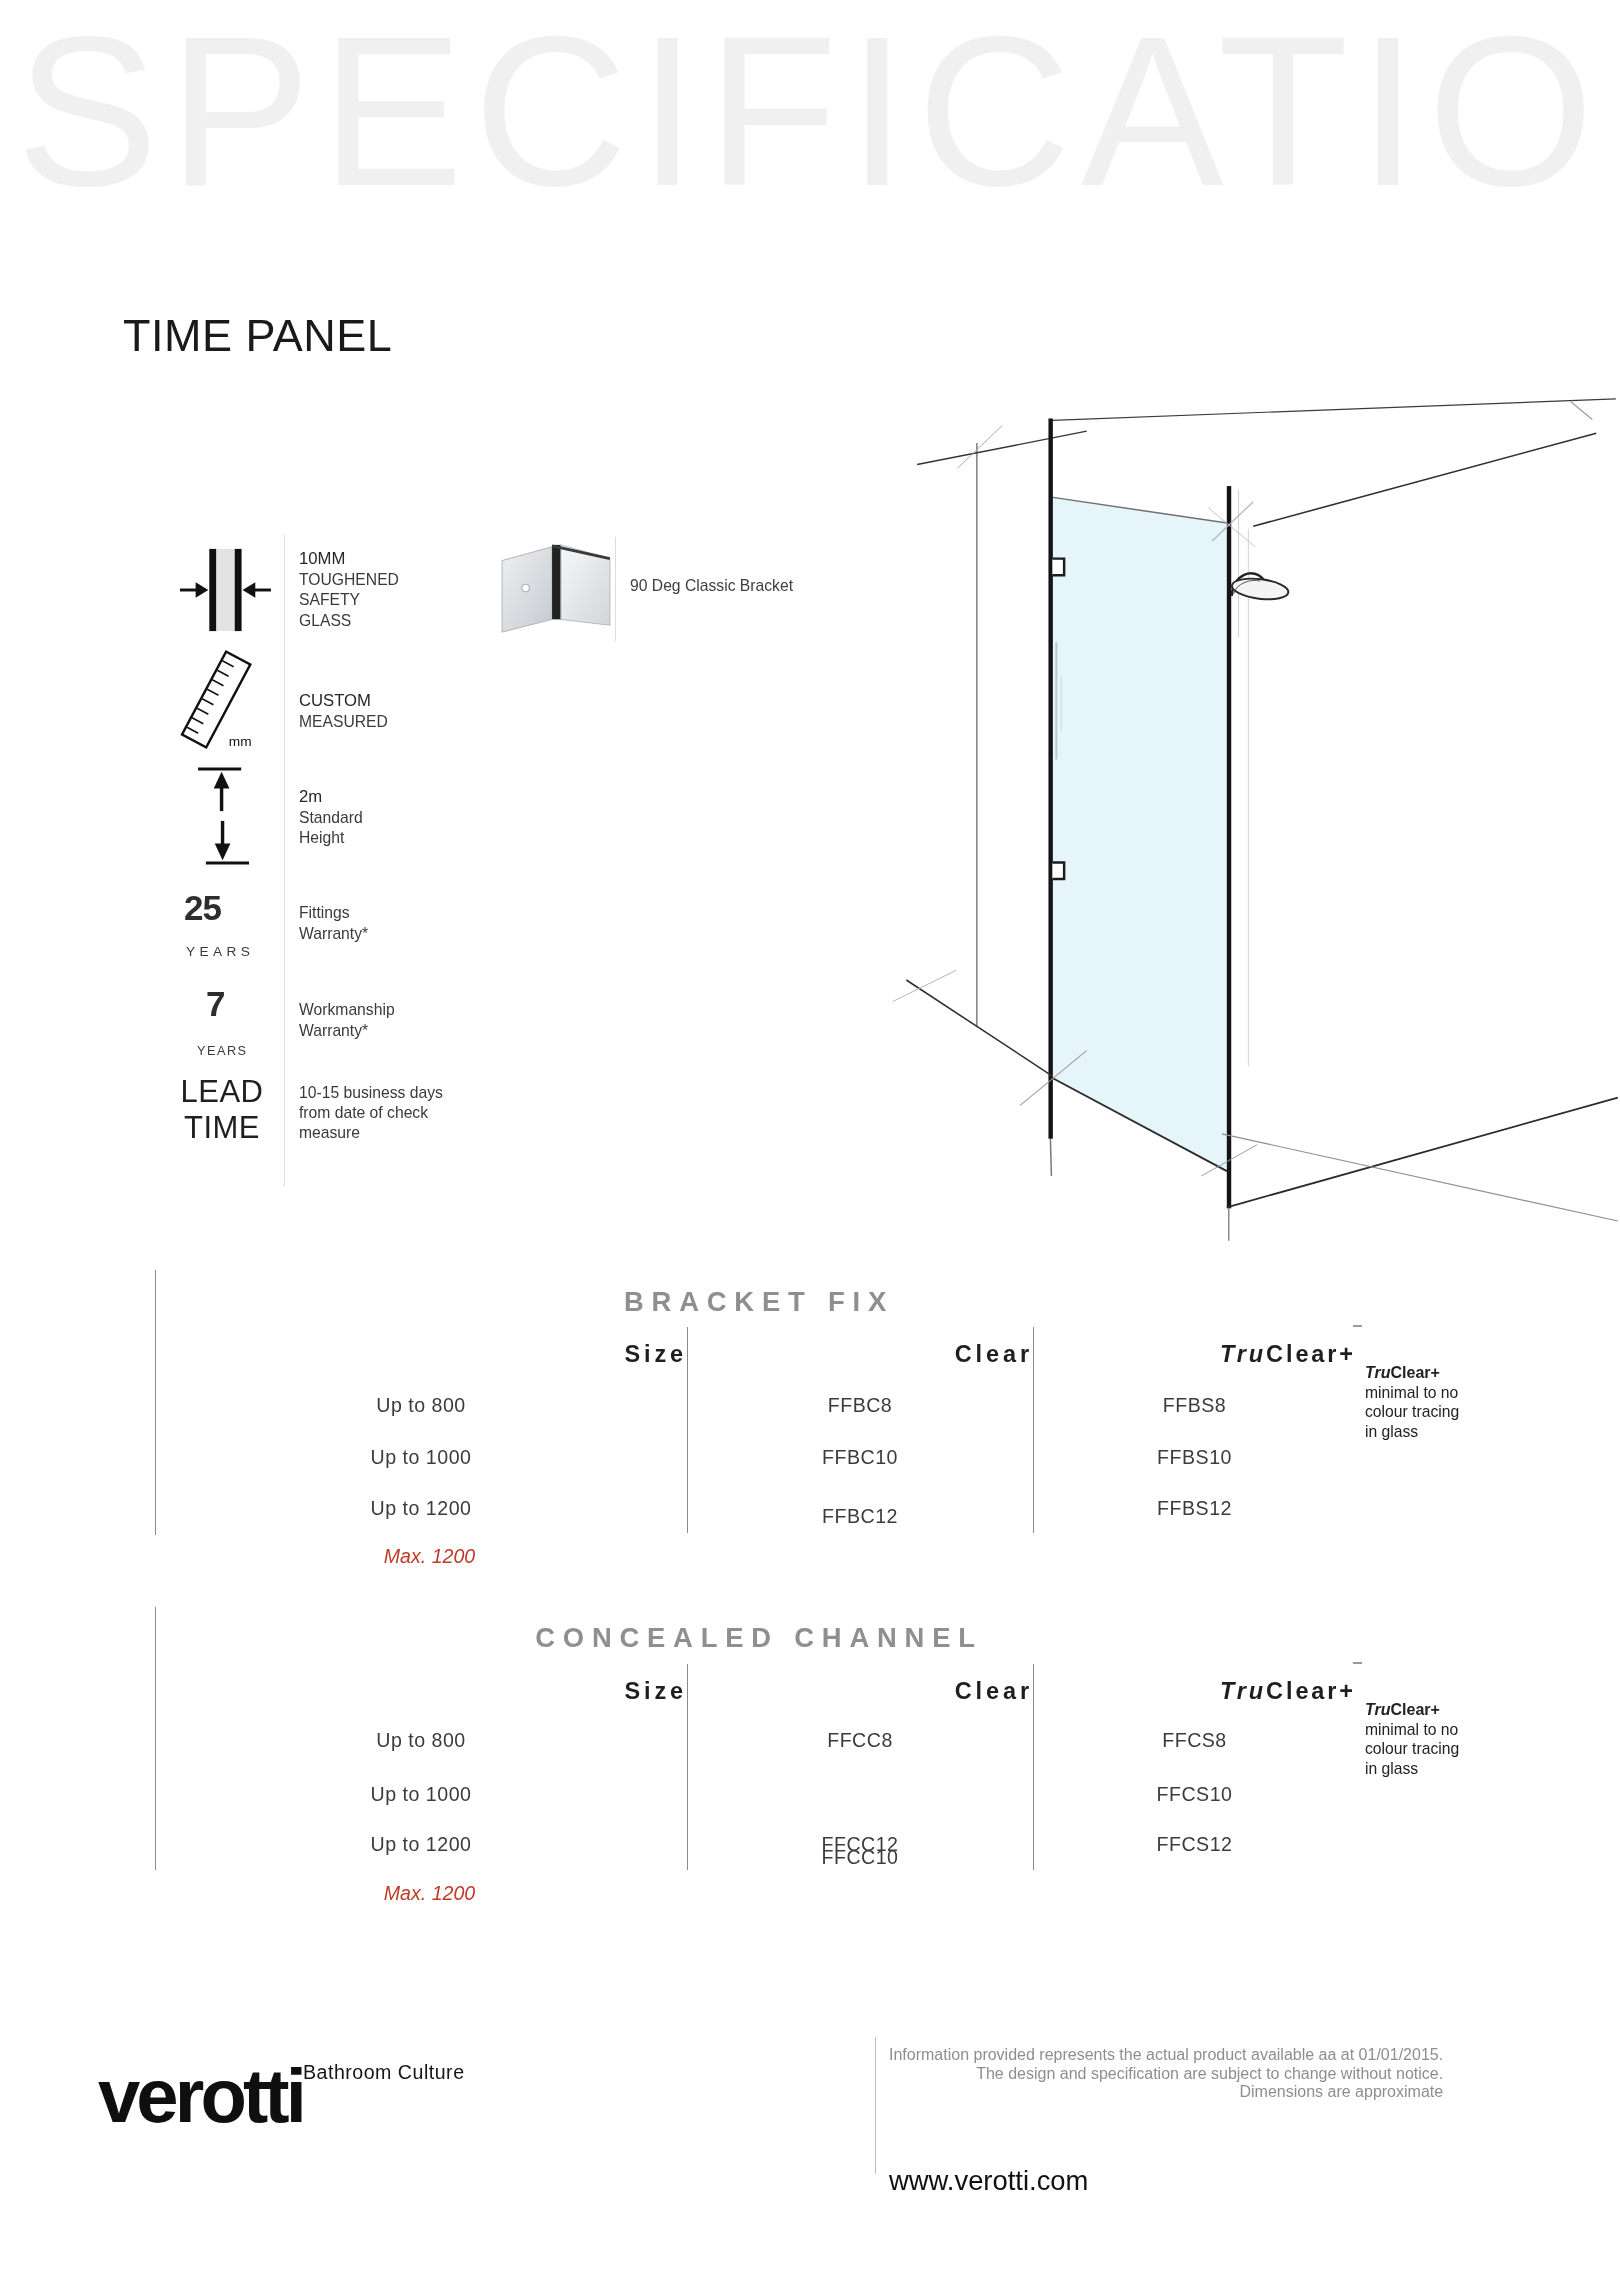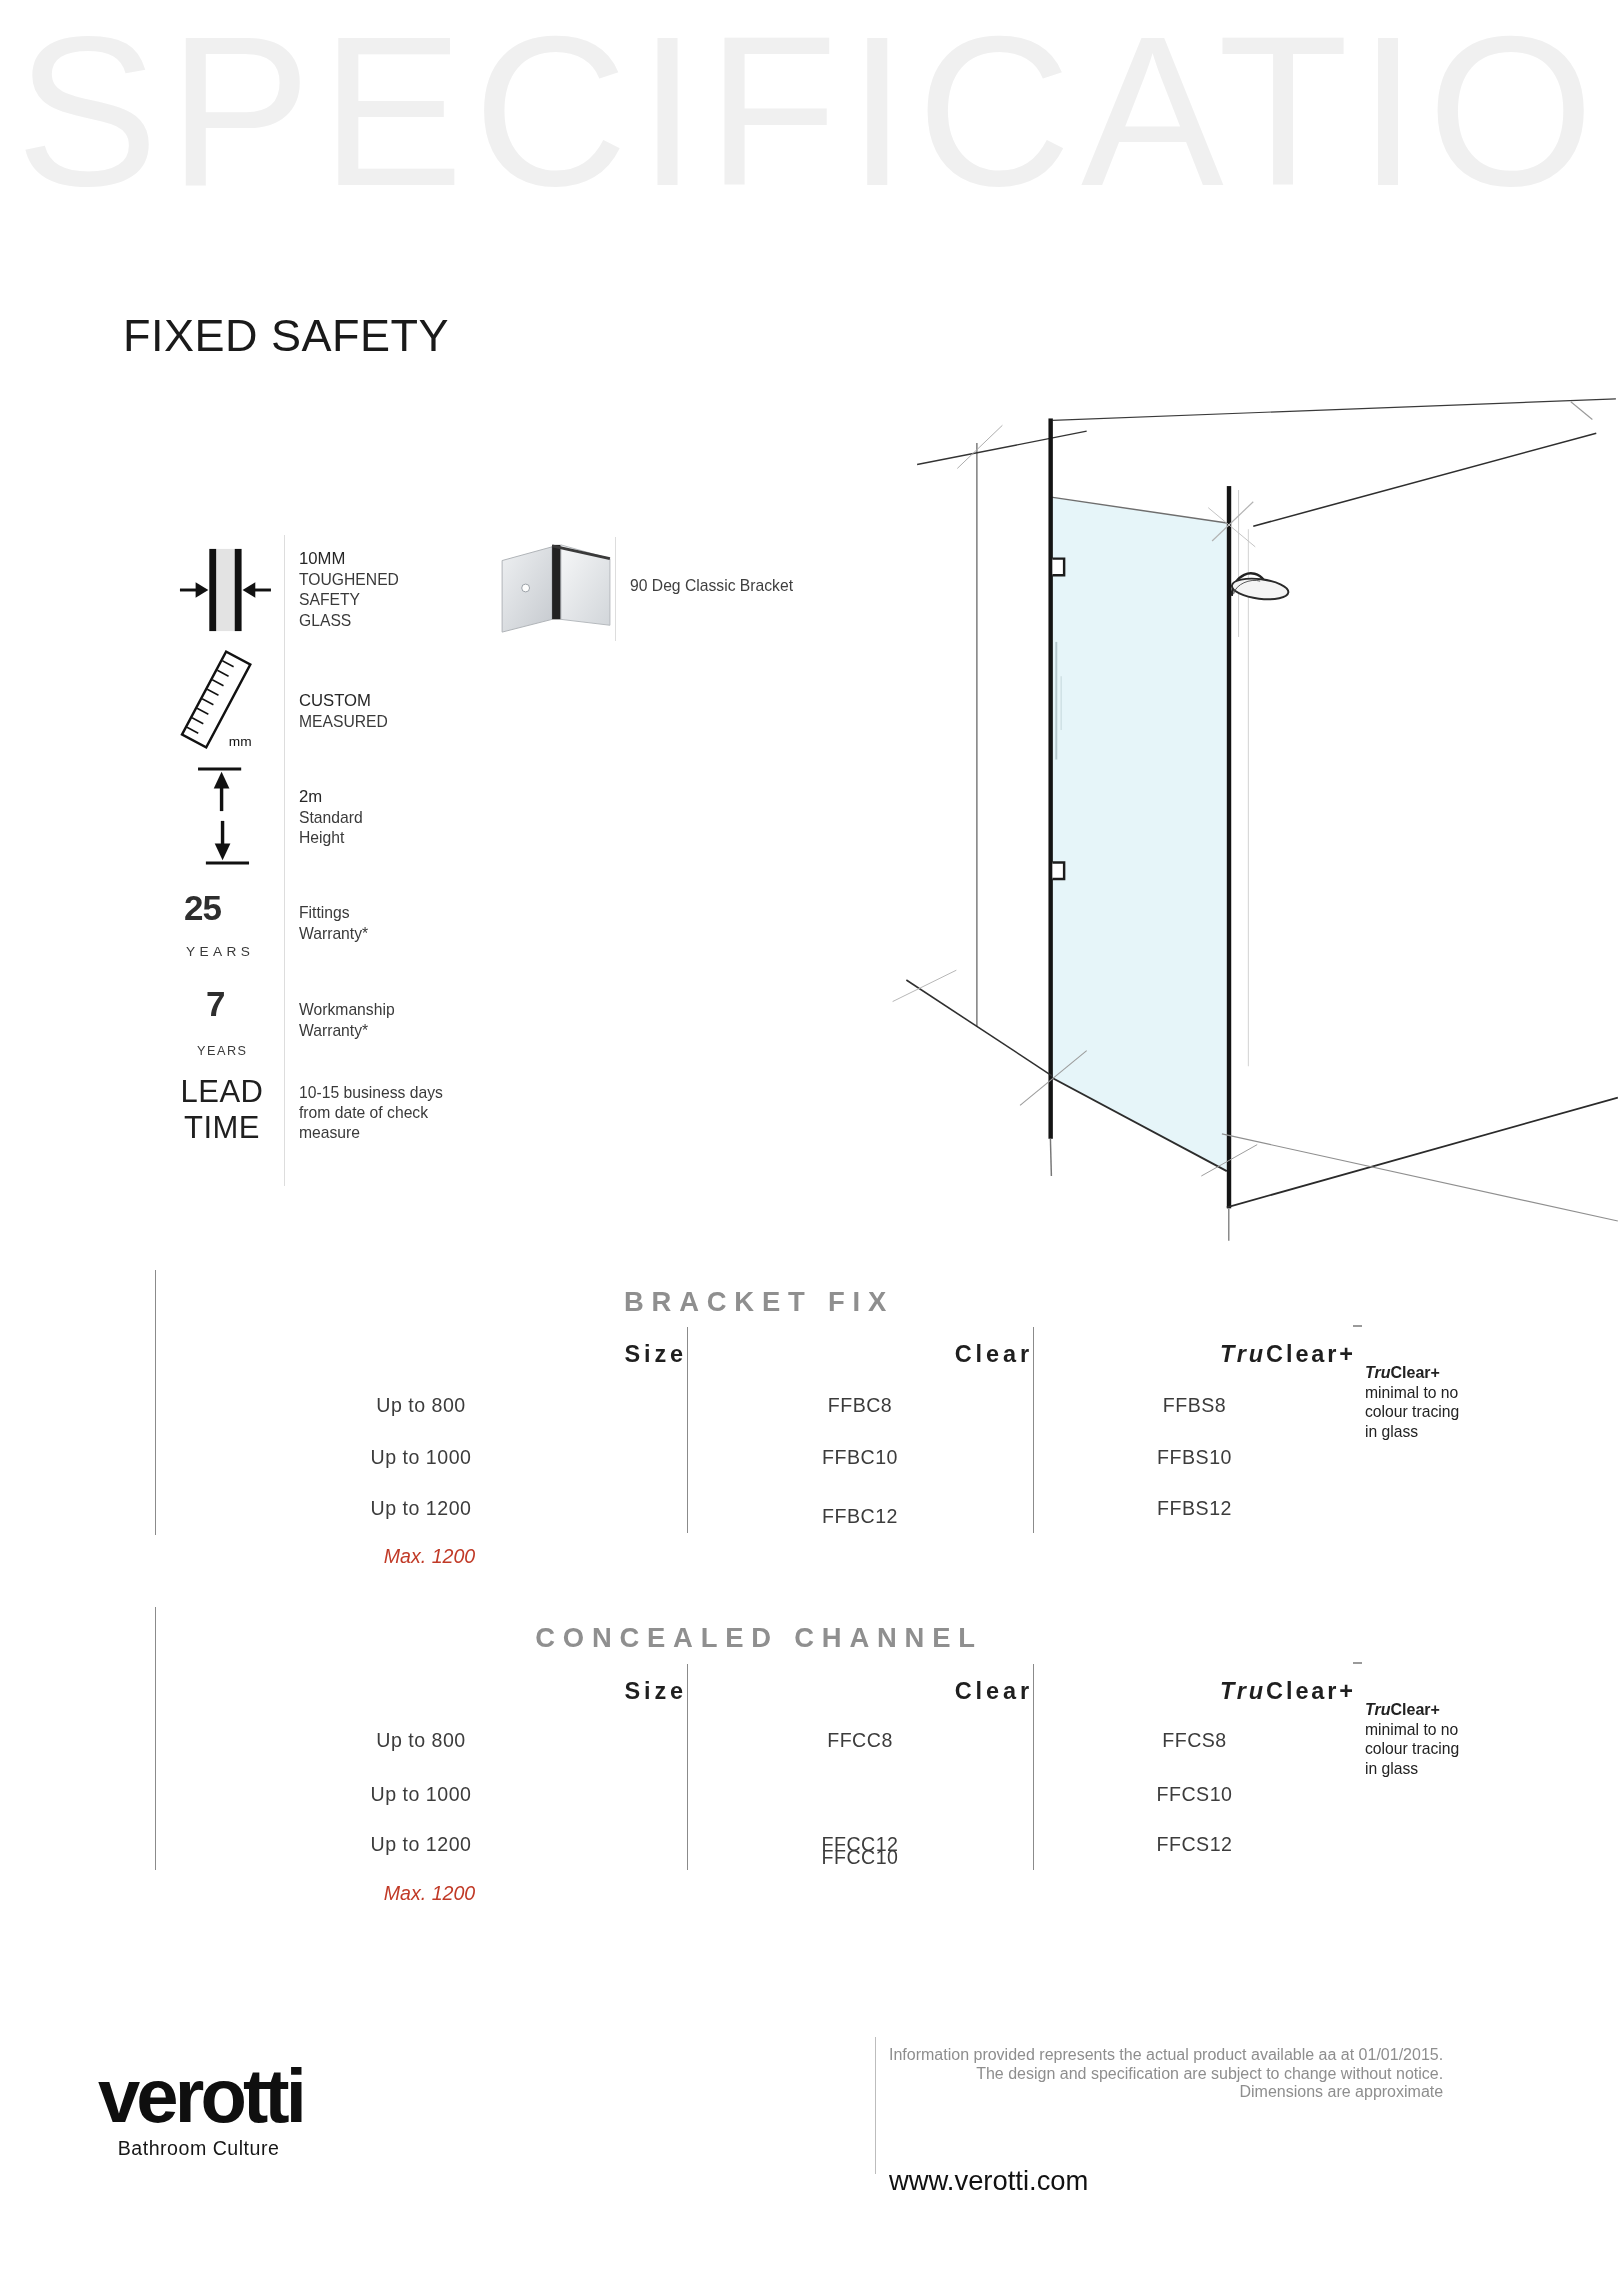--- a/index.html
+++ b/index.html
@@ -30,34 +30,34 @@
   .col-size{left:155px;width:532px;}
   .col-clear{left:687px;width:346px;}
   .col-tru{left:1033px;width:323px;}
   .tru-i{font-style:italic;}
   .max-note{position:absolute;left:155px;width:549px;text-align:center;font-size:19.6px;
             font-style:italic;color:#c13a27;}
   .dash{position:absolute;left:1353px;width:8.8px;height:2px;background:#9a9a9a;}
   .note{position:absolute;left:1365px;width:186px;font-size:15.7px;line-height:19.6px;color:#222;}
   .note .nt{font-weight:bold;font-size:16px;}
   
-  .logo{position:absolute;left:98px;top:2058px;display:flex;flex-direction:column;align-items:center;}
+  .logo{position:absolute;left:98px;top:2058px;display:flex;flex-direction:row;align-items:flex-start;}
   .logo .word{font-size:76px;font-weight:bold;letter-spacing:-3.9px;color:#0f0f0f;line-height:1;}
   .logo .sub{font-size:19.6px;color:#161616;margin-top:2.9px;padding-right:3.9px;letter-spacing:0.5px;}
   .foot-rule{position:absolute;left:875px;top:2037px;width:1px;height:137px;background:#bdbdbd;}
   .disclaimer{position:absolute;left:889px;top:2046px;font-size:16px;line-height:18.6px;color:#8e8e8e;text-align:right;}
   .website{position:absolute;left:889px;top:2121px;font-size:27.4px;color:#111111;margin-top:44px;}
 </style>
 </head>
 <body>
 
 <div class="watermark">SPECIFICATIO</div>
 
 <div class="page-title">
-  <div>FIXED SAFETY</div>
+  <div>TIME PANEL</div>
 </div>
 
 <svg class="abs" style="left:174px;top:545px" width="98" height="90" viewBox="0 0 100 92">
   <rect x="43" y="4" width="19" height="84" fill="#e3e3e3"></rect>
   <rect x="36" y="4" width="7" height="84" fill="#111"></rect>
   <rect x="62" y="4" width="7" height="84" fill="#111"></rect>
   <line x1="6" y1="46" x2="26" y2="46" stroke="#111" stroke-width="3"></line>
   <polygon points="35,46 22,38 22,54" fill="#111"></polygon>
   <line x1="79" y1="46" x2="99" y2="46" stroke="#111" stroke-width="3"></line>
   <polygon points="70,46 83,38 83,54" fill="#111"></polygon>

